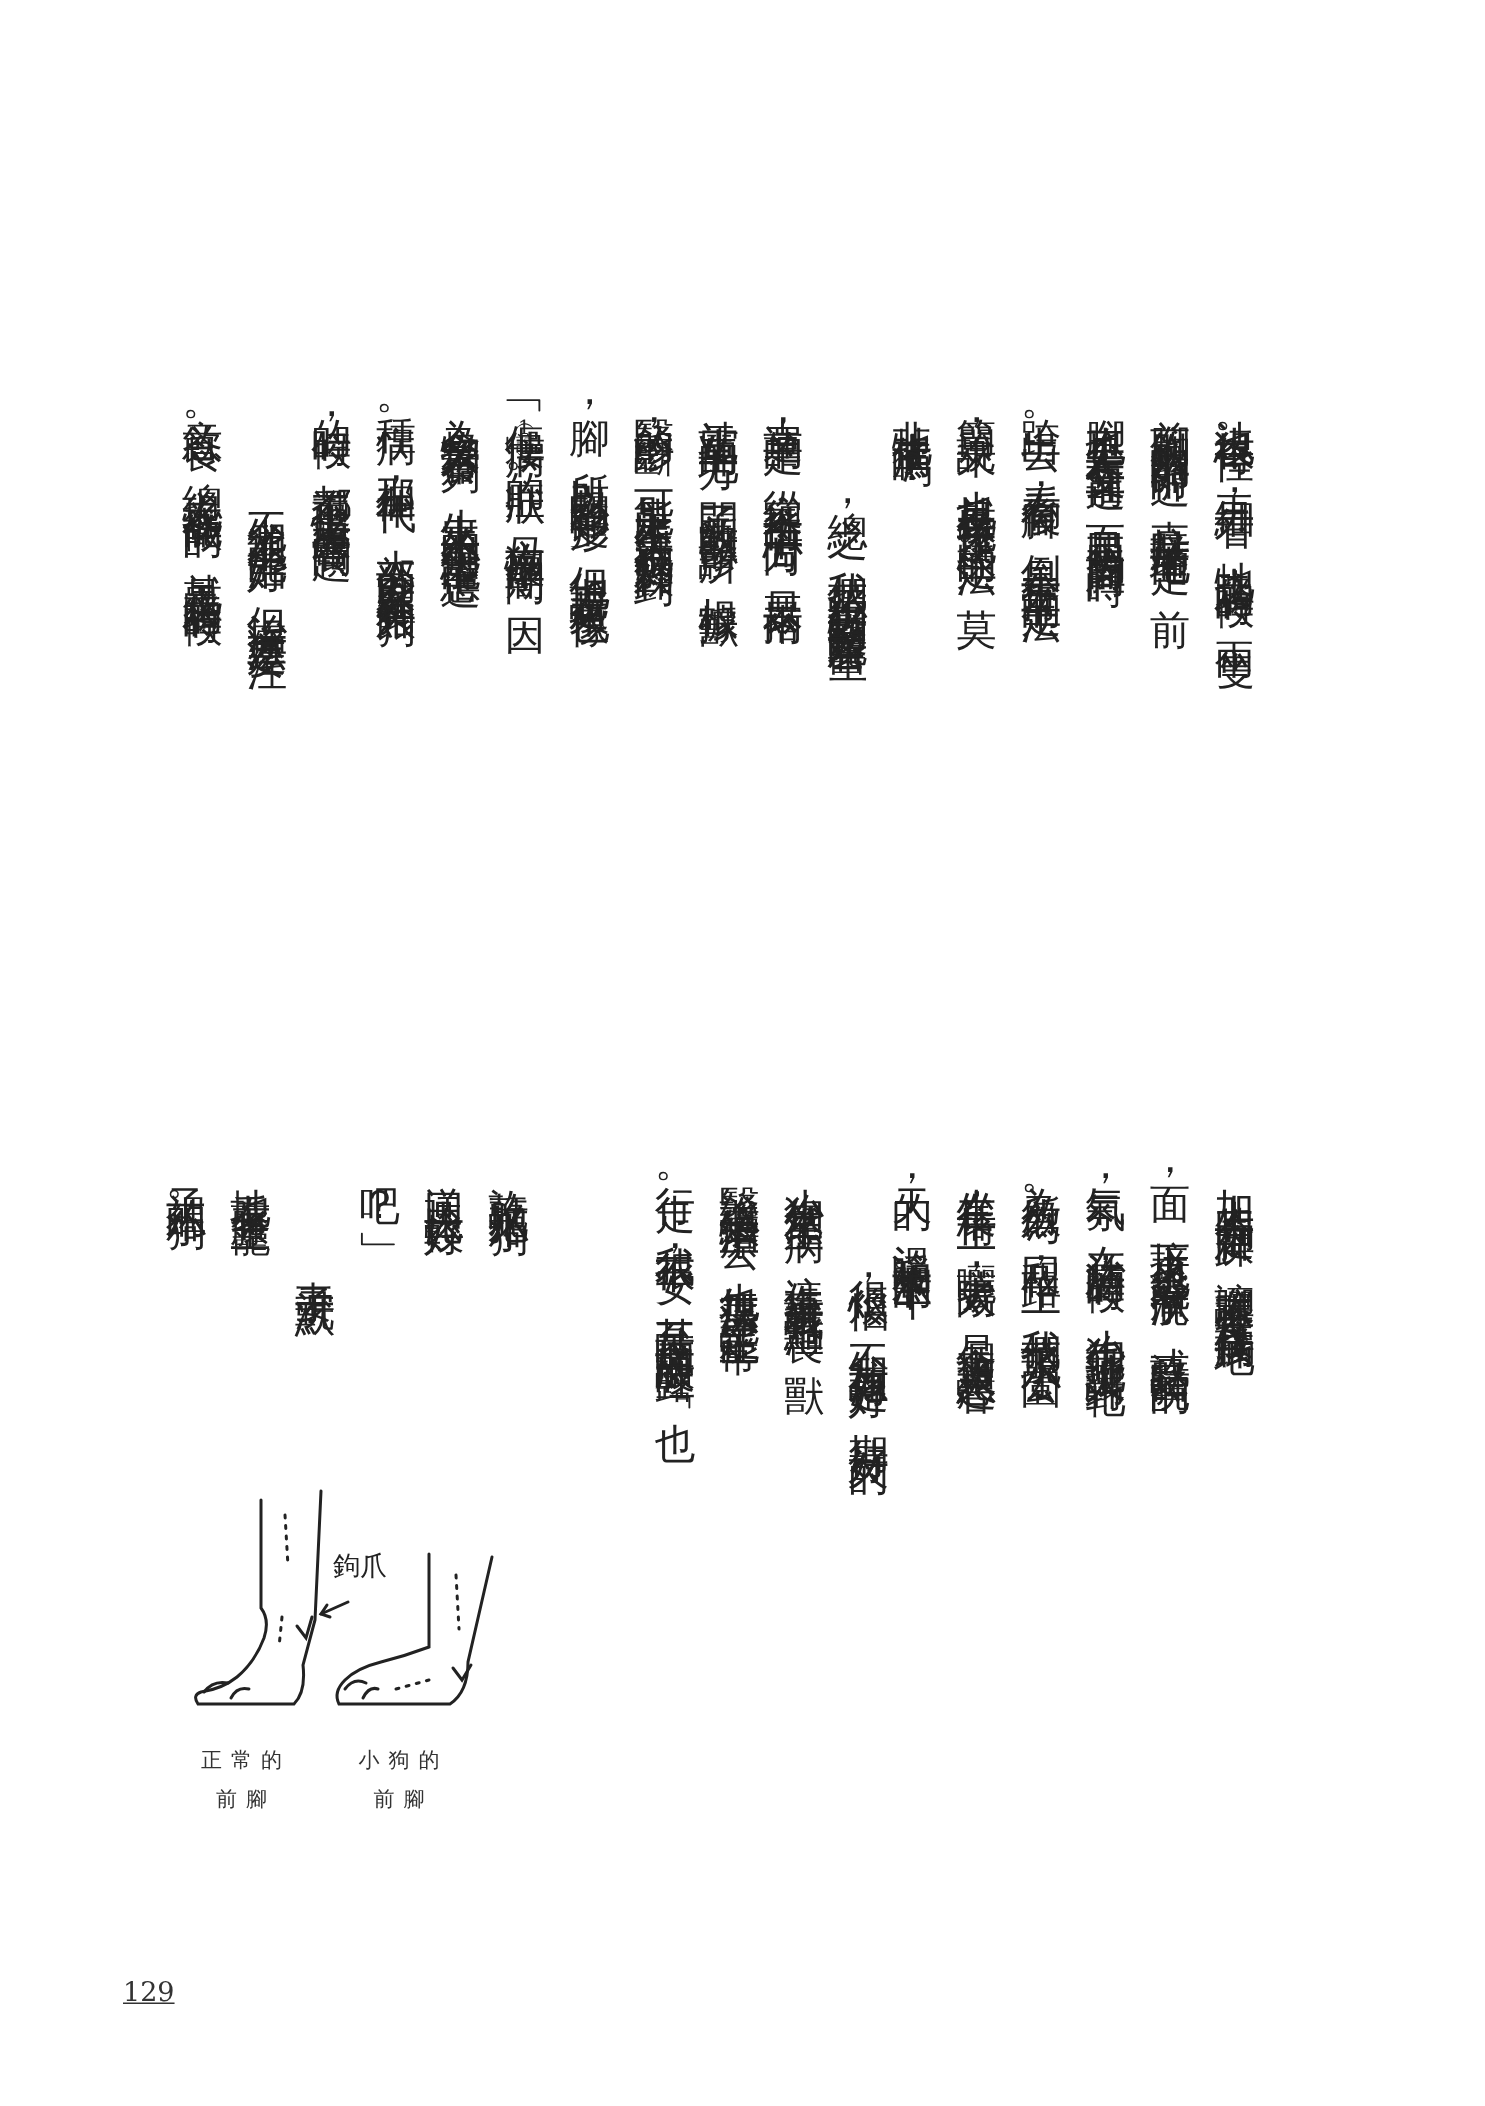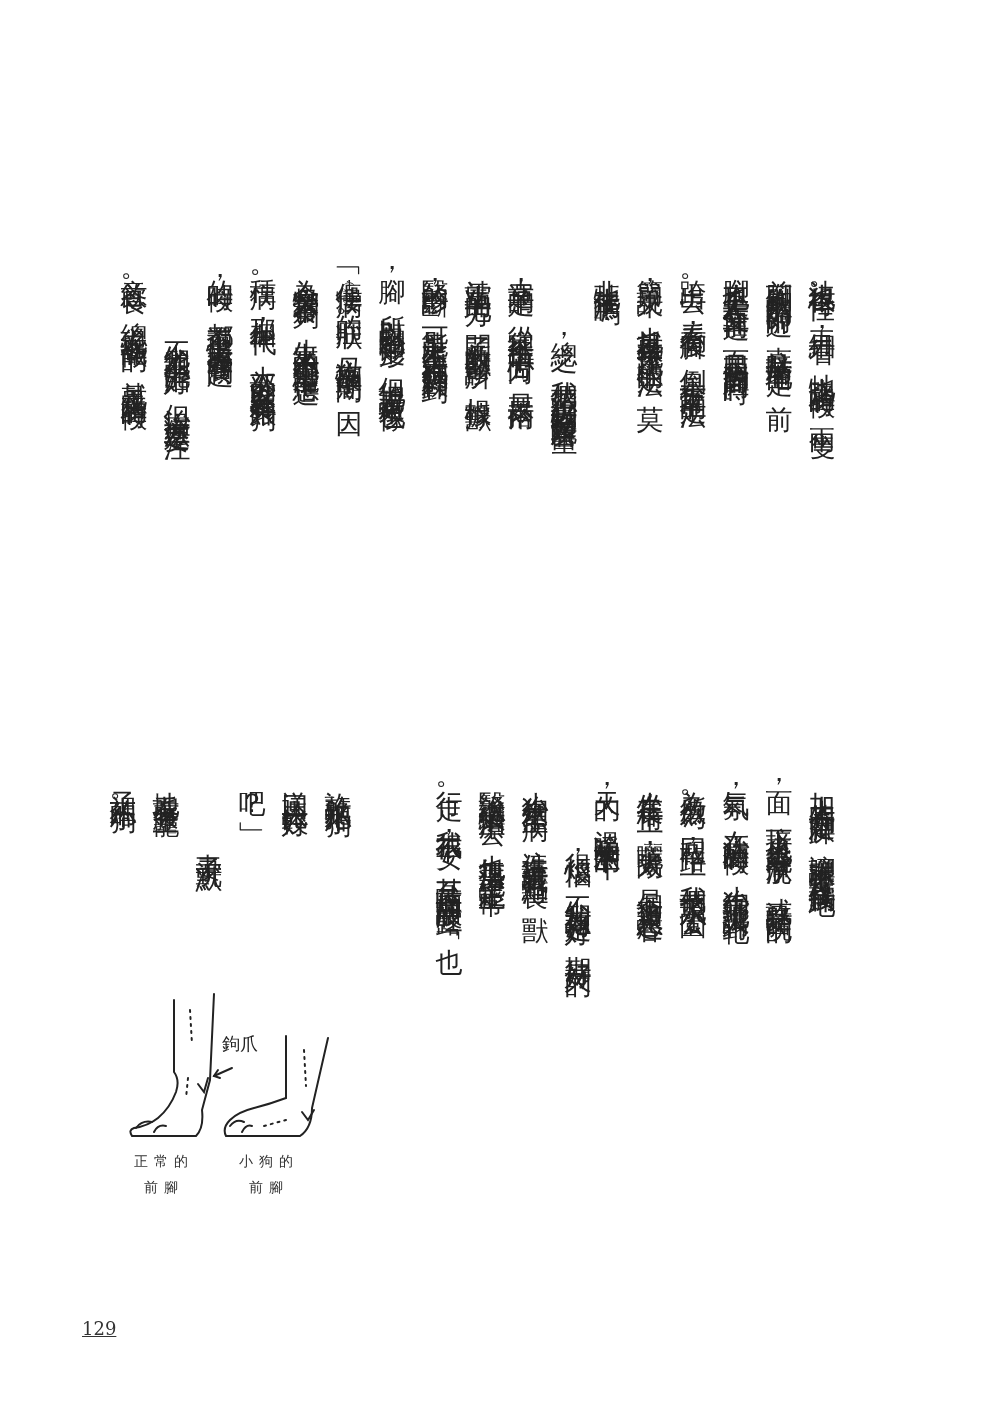--- a/index.html
+++ b/index.html
@@ -35,20 +35,21 @@
     }
     .caption {
       position: absolute;
       font-family: "DejaVu Sans", sans-serif;
       font-size: 14px;
       letter-spacing: 6px;
       line-height: 26px;
       text-align: center;
       color: #333;
       writing-mode: horizontal-tb;
+      margin-top: 13px;
     }
     .page-number {
       position: absolute; left: 82px; top: 1318px;
       font-size: 18px; color: #333;
       font-family: "DejaVu Serif", serif;
       text-decoration: underline;
     }
   </style>
 </head>
 <body>

